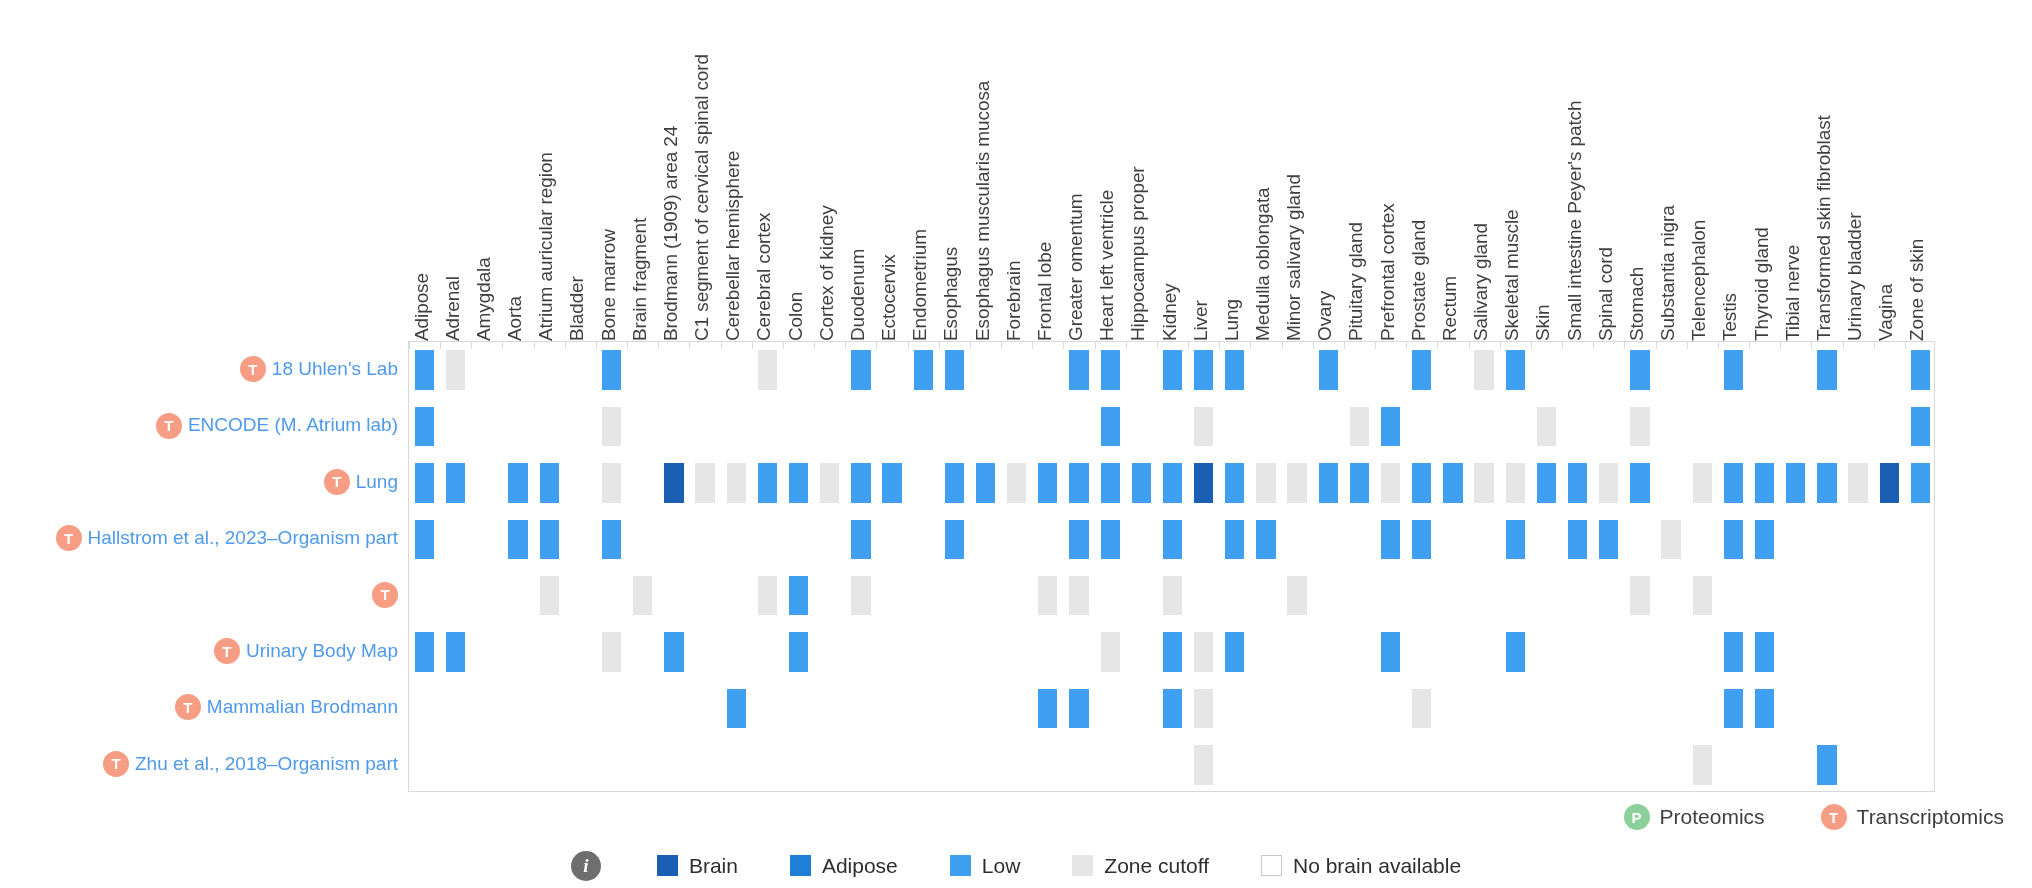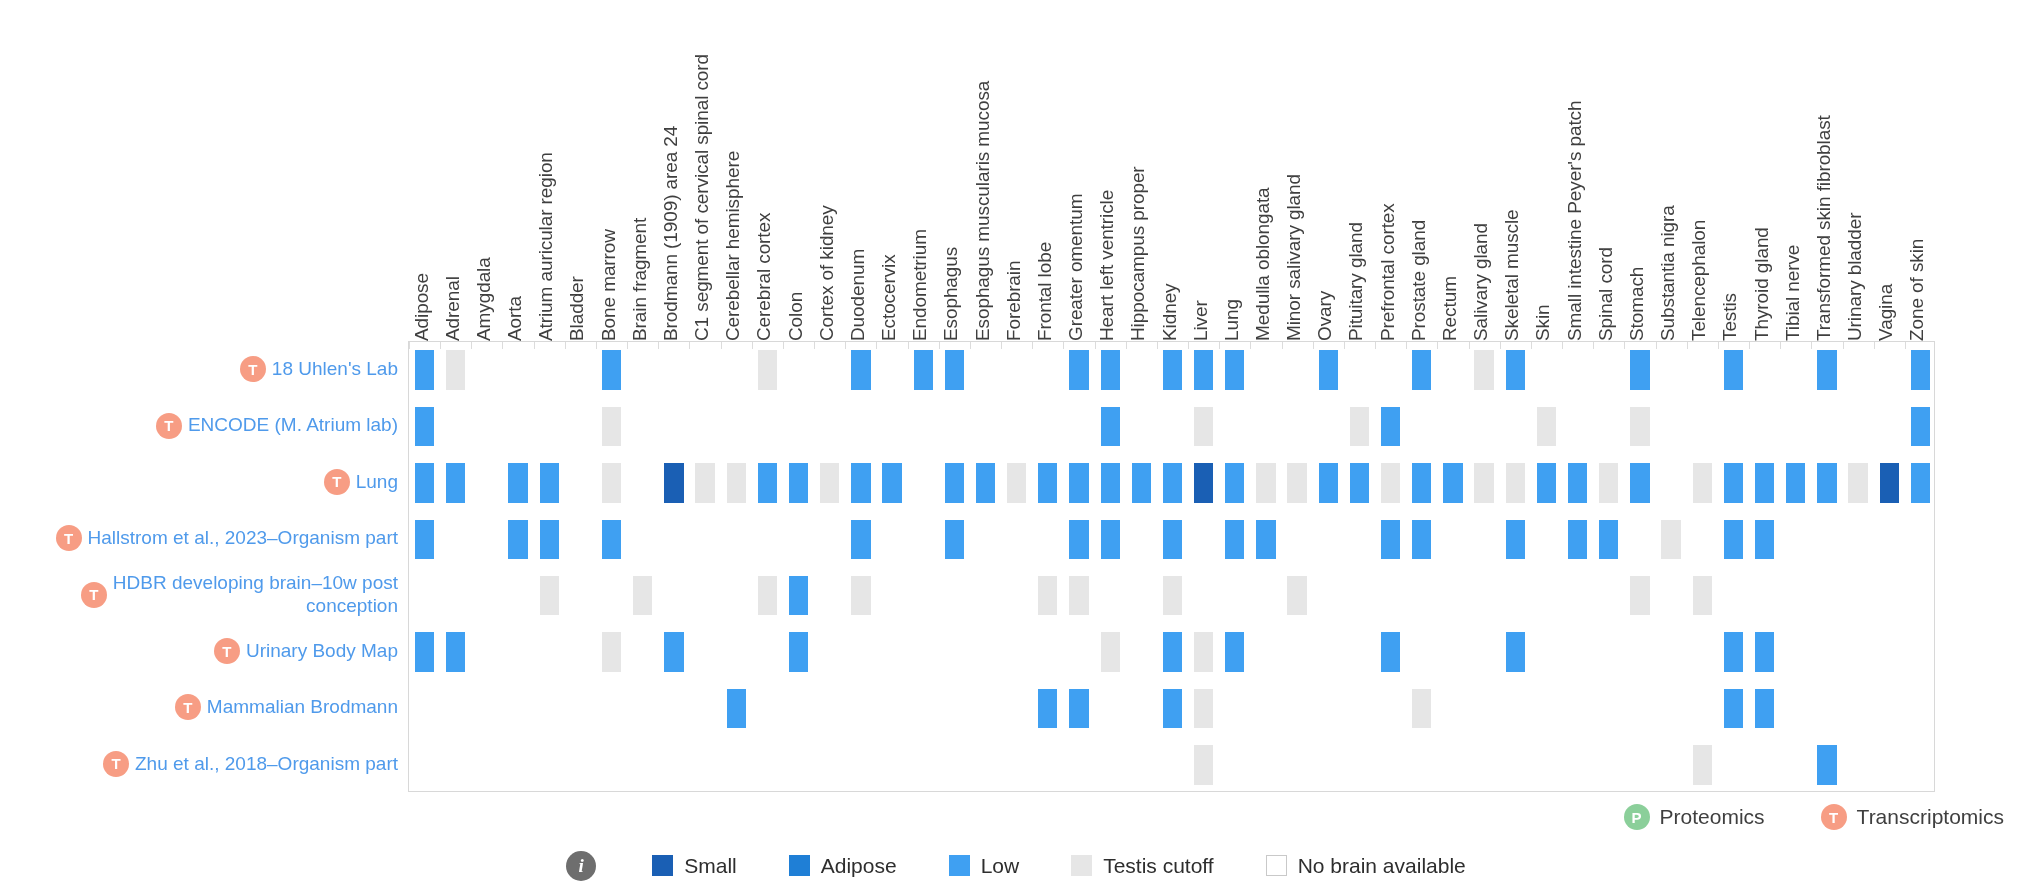--- a/index.html
+++ b/index.html
@@ -224,22 +224,20 @@
       <div class="row-label" style="top: 112.75px; height: 56.375px;">
         <span class="badge t">T</span>
         <span class="row-label-text">Lung</span>
       </div>
       <div class="row-label" style="top: 169.125px; height: 56.375px;">
         <span class="badge t">T</span>
         <span class="row-label-text">Hallstrom et al., 2023–Organism part</span>
       </div>
       <div class="row-label" style="top: 225.5px; height: 56.375px;">
         <span class="badge t">T</span>
-        <span class="row-label-text">HDBR developing brain–10w post
-conception</span>
       </div>
       <div class="row-label" style="top: 281.875px; height: 56.375px;">
         <span class="badge t">T</span>
         <span class="row-label-text">Urinary Body Map</span>
       </div>
       <div class="row-label" style="top: 338.25px; height: 56.375px;">
         <span class="badge t">T</span>
         <span class="row-label-text">Mammalian Brodmann</span>
       </div>
       <div class="row-label" style="top: 394.625px; height: 56.375px;">
@@ -446,33 +444,33 @@
       <div class="assay-item">
         <span class="badge t">T</span>
         <span>Transcriptomics</span>
       </div>
     </div>
 
   <div id="scale-legend">
       <div class="info-icon">i</div>
       <div class="scale-item">
         <span class="swatch" style="background: rgb(26, 95, 180);"></span>
-        <span>Small</span>
+        <span>Brain</span>
       </div>
       <div class="scale-item">
         <span class="swatch" style="background: rgb(31, 127, 214);"></span>
         <span>Adipose</span>
       </div>
       <div class="scale-item">
         <span class="swatch" style="background: rgb(63, 160, 242);"></span>
         <span>Low</span>
       </div>
       <div class="scale-item">
         <span class="swatch" style="background: rgb(230, 230, 230);"></span>
-        <span>Testis cutoff</span>
+        <span>Zone cutoff</span>
       </div>
       <div class="scale-item">
         <span class="swatch bordered" style="background: rgb(255, 255, 255);"></span>
         <span>No brain available</span>
       </div>
     </div>
 
 </div>
 
 </body></html>

